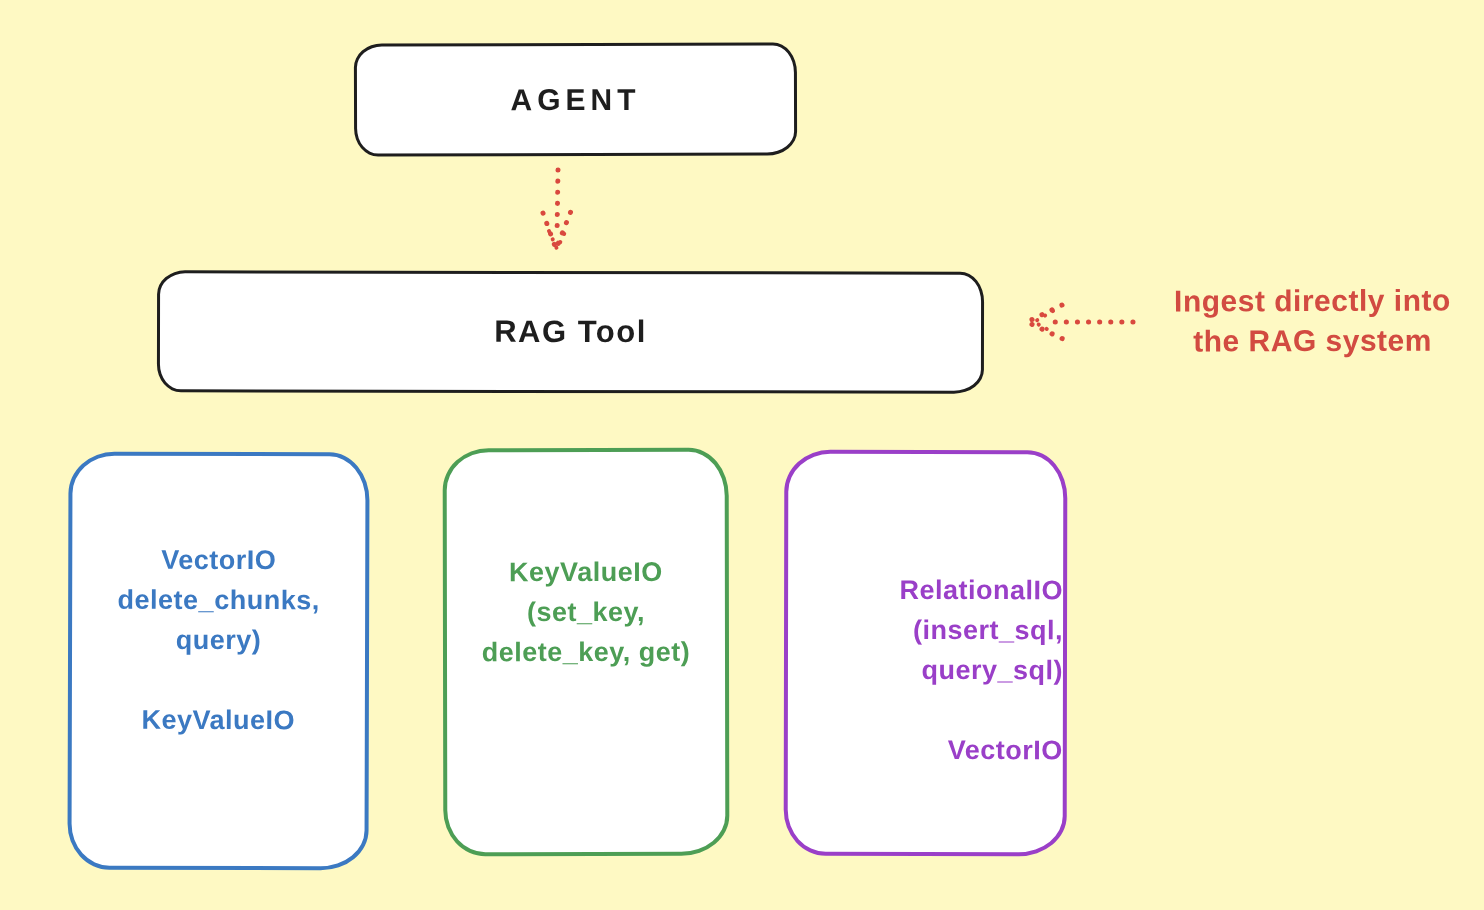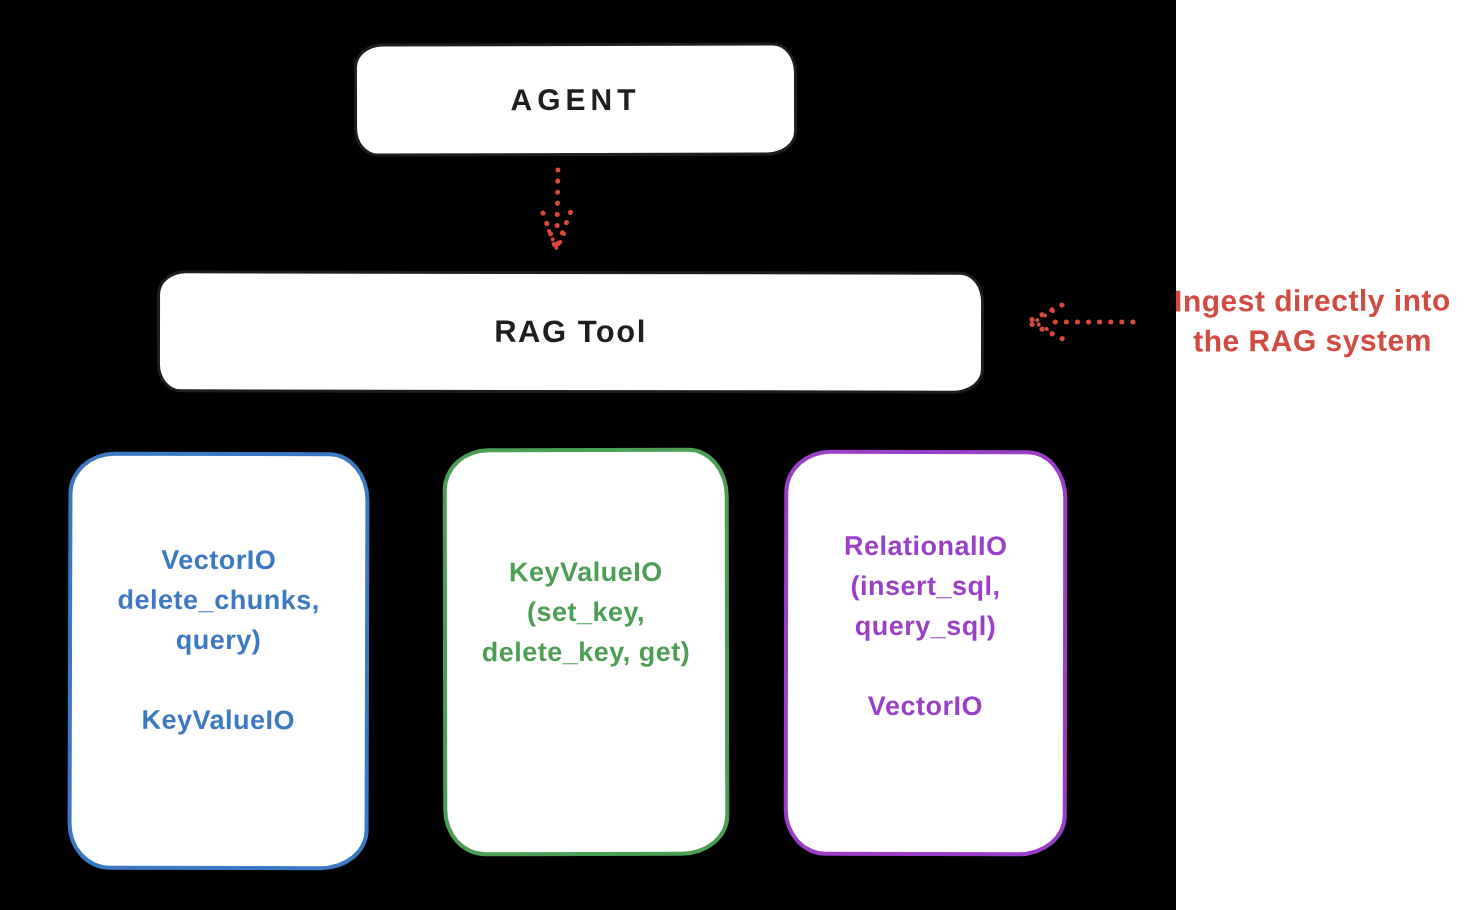--- a/index.html
+++ b/index.html
@@ -3,22 +3,22 @@
 <meta charset="utf-8">
 <style>
   * { margin: 0; padding: 0; box-sizing: border-box; }
   html, body { background: #ffffff; }
   body {
     font-family: "Liberation Sans", "DejaVu Sans", sans-serif;
     width: 1484px; height: 910px; overflow: hidden;
   }
   .canvas {
     position: relative;
-    width: 1176px; height: 910px;
-    background: #000000;
+    width: 1484px; height: 910px;
+    background: #fef9c3;
   }
   
   .sketch-box {
     position: absolute;
     background: #ffffff;
     display: flex; align-items: center; justify-content: center;
     text-align: center;
   }
   .black-box {
     border: 3.5px solid #1e1e1e;
@@ -43,21 +43,21 @@
   }
   .backend-blue   { left: 68px;  top: 452px; width: 301px; height: 418px; border-color: #3b79c2; color: #3b79c2; transform: rotate(0.15deg); }
   .backend-green  { left: 443px; top: 448px; width: 286px; height: 408px; border-color: #4d9e55; color: #4d9e55; transform: rotate(-0.1deg); }
   .backend-purple { left: 784px; top: 450px; width: 283px; height: 406px; border-color: #9a3fc8; color: #9a3fc8; transform: rotate(0.1deg); }
   .backend-text {
     width: 100%; text-align: center; line-height: 40px;
     letter-spacing: 0.5px;
   }
   .backend-blue   .backend-text { padding-top: 84px; }
   .backend-green  .backend-text { padding-top: 100px; }
-  .backend-purple .backend-text { padding-top: 72px; }
+  .backend-purple .backend-text { padding-top: 116px; text-align: right; }
   .line-gap { height: 40px; }
   
   .ingest-label {
     position: absolute; left: 1140px; top: 281px; width: 345px;
     text-align: center; color: #d24b41;
     font-size: 30px; font-weight: 700; line-height: 40px;
     letter-spacing: 0.5px;
     transform: rotate(-0.2deg);
   }
   

